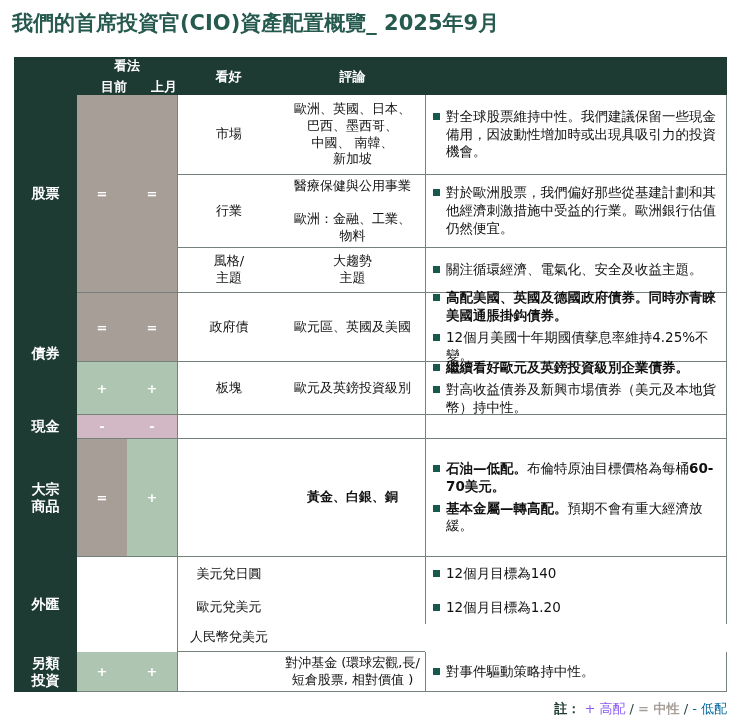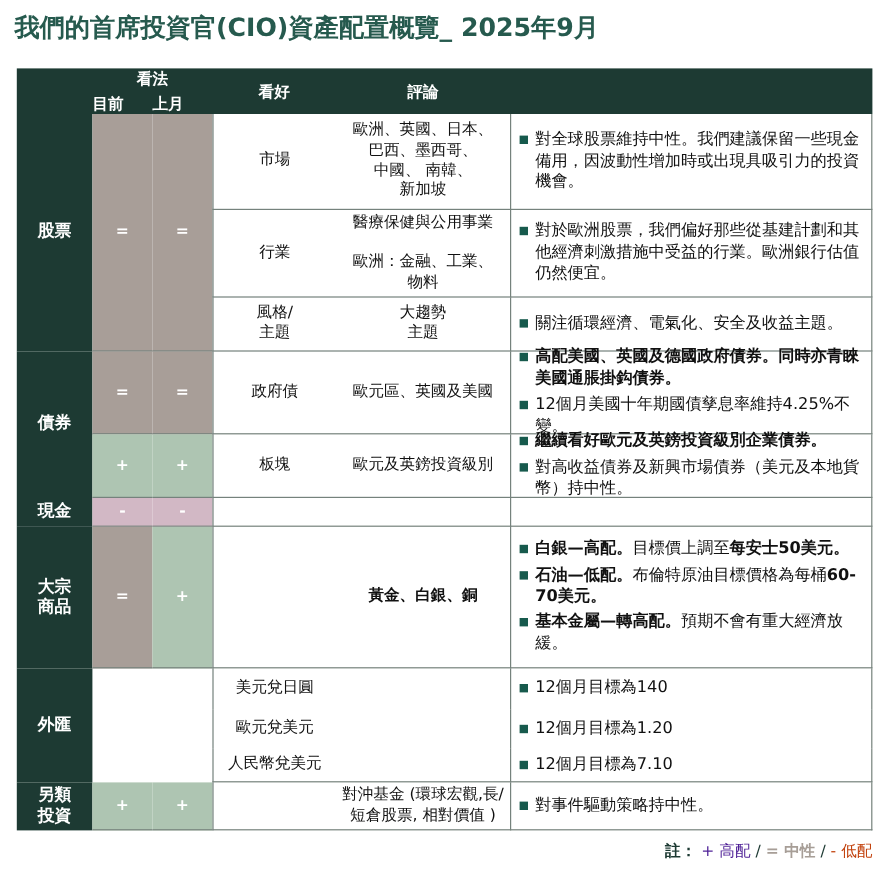--- a/index.html
+++ b/index.html
@@ -21,21 +21,21 @@
   .tbl > div{box-sizing:border-box;}
   
   .hd{
     background:#1d3a33;color:#fff;display:grid;
     grid-template-columns:63px 50px 50px 103px 145px 302px;
     font-size:13px;font-weight:bold;
   }
   .hd .hcell{display:flex;align-items:center;justify-content:center;}
   .hd .views{flex-direction:column;justify-content:center;gap:3px;}
   .hd .vrow{display:flex;width:100%;}
-  .hd .vrow span{flex:1;text-align:left;}
+  .hd .vrow span{flex:1;text-align:right;}
   
   .side{
     background:#1d3a33;color:#fff;font-weight:bold;font-size:14px;
     display:flex;align-items:center;justify-content:center;text-align:center;
     white-space:pre-line;line-height:1.25;
   }
   
   .vw{
     display:flex;align-items:center;justify-content:center;
     color:#fff;font-weight:bold;font-size:13px;
@@ -183,53 +183,43 @@
       </div>
       <div class="b-row">
         <span class="b-sq"></span>
         <div class="b-tx"><span>對高收益債券及新興市場債券（美元及本地貨幣）持中性。</span></div>
       </div>
     </div>
   <div class="cmt bl br bb" style="grid-area:7/6/8/7"></div>
   <div class="cmt bl br bb" style="grid-area:8/6/9/7">
       <div class="b-row">
         <span class="b-sq"></span>
-        <div class="b-tx"><span class="b">白銀—高配。</span><span>目標價上調至</span><span class="b">每安士50美元。</span></div>
-      </div>
-      <div class="b-row">
-        <span class="b-sq"></span>
         <div class="b-tx"><span class="b">石油—低配。</span><span>布倫特原油目標價格為每桶</span><span class="b">60-70美元。</span></div>
       </div>
       <div class="b-row">
         <span class="b-sq"></span>
         <div class="b-tx"><span class="b">基本金屬—轉高配。</span><span>預期不會有重大經濟放緩。</span></div>
       </div>
     </div>
   <div class="cmt bl br" style="grid-area:9/6/10/7">
       <div class="b-row">
         <span class="b-sq"></span>
         <div class="b-tx"><span>12個月目標為140</span></div>
       </div>
     </div>
   <div class="cmt bl br" style="grid-area:10/6/11/7">
       <div class="b-row">
         <span class="b-sq"></span>
         <div class="b-tx"><span>12個月目標為1.20</span></div>
       </div>
     </div>
-  <div class="cmt bl br bb" style="grid-area:11/6/12/7">
-      <div class="b-row">
-        <span class="b-sq"></span>
-        <div class="b-tx"><span>12個月目標為7.10</span></div>
-      </div>
-    </div>
   <div class="cmt bl br bb" style="grid-area:12/6/13/7">
       <div class="b-row">
         <span class="b-sq"></span>
         <div class="b-tx"><span>對事件驅動策略持中性。</span></div>
       </div>
     </div>
 
 </div>
 
 <div class="footer">
-  <span class="lbl">註：</span><span><span style="color: #4c1d95; margin-top: 32px;"> + 高配</span><span style="color: rgb(29, 58, 51);"> / </span><span style="color: rgb(167, 158, 151); font-weight: bold;">= 中性</span><span style="color: rgb(29, 58, 51);"> / </span><span style="color: #c2410c;">- 低配</span></span>
+  <span class="lbl">註：</span><span><span style="color: #8b5cf6; margin-top: 32px;"> + 高配</span><span style="color: rgb(29, 58, 51);"> / </span><span style="color: rgb(167, 158, 151); font-weight: bold;">= 中性</span><span style="color: rgb(29, 58, 51);"> / </span><span style="color: #0369a1;">- 低配</span></span>
 </div>
 
 </body></html>

